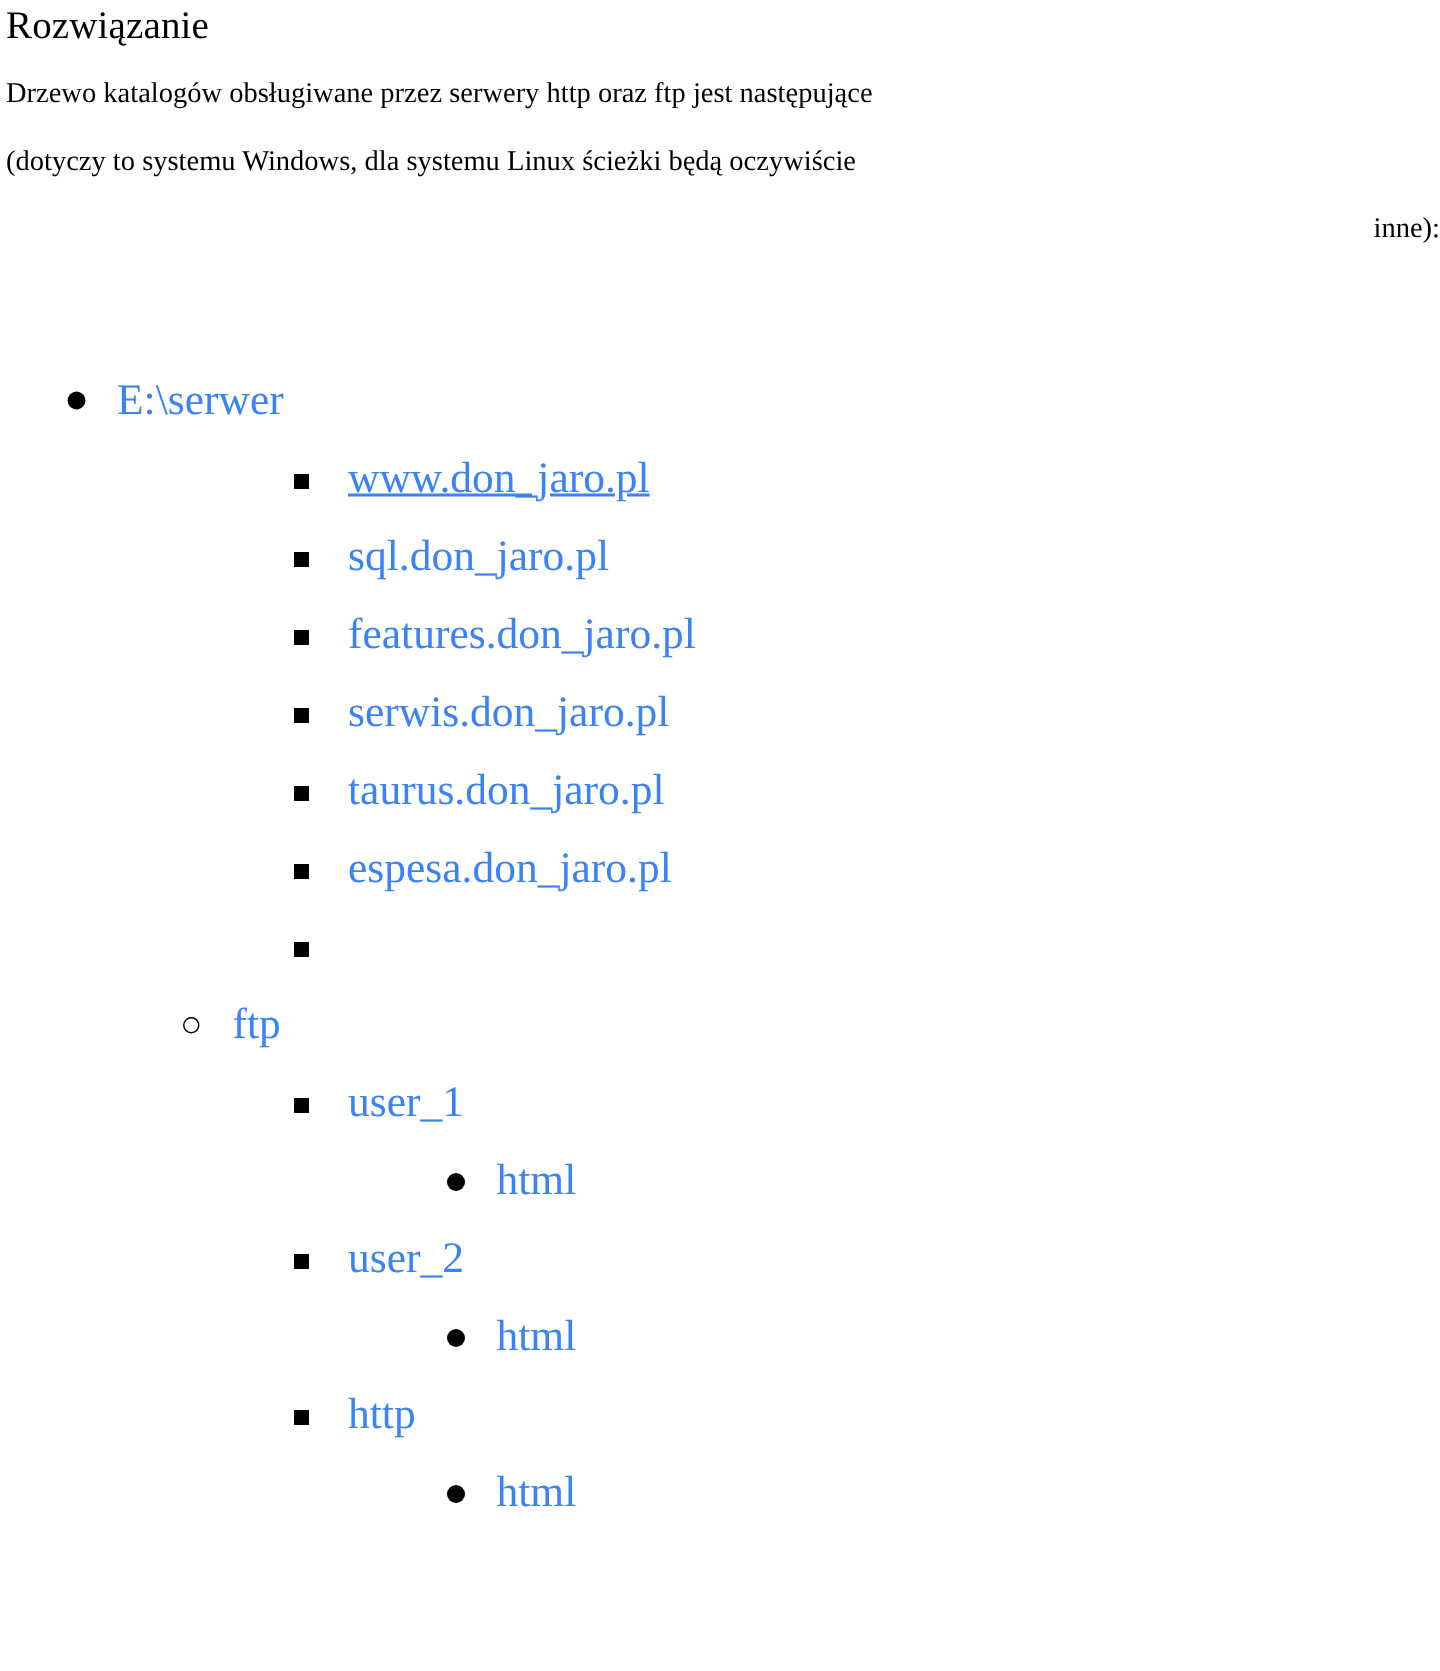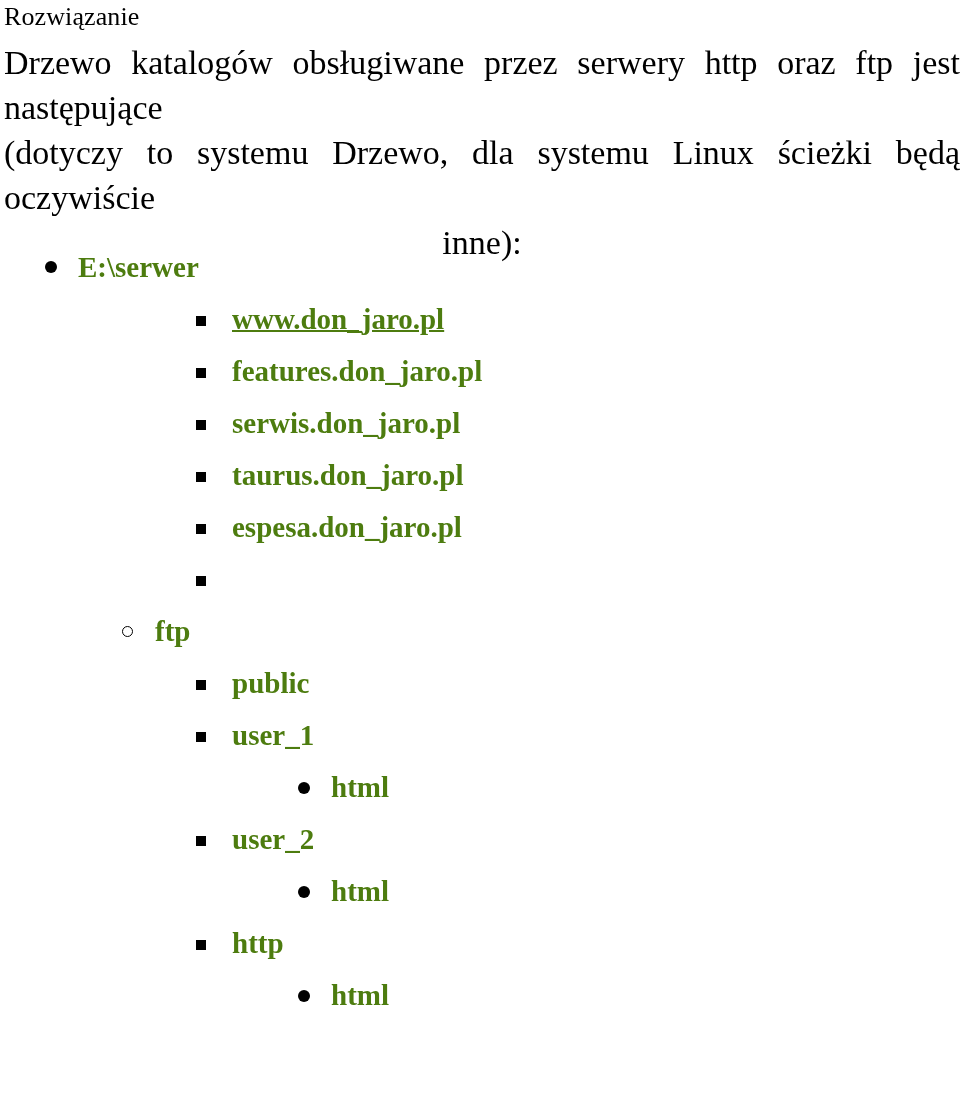--- a/index.html
+++ b/index.html
@@ -35,29 +35,29 @@
     letter-spacing: 0.1px;
     white-space: nowrap;
   }
 
   
   .intro {
     position: absolute;
     left: 4px;
     top: 40px;
     width: 956px;
-    font-size: 34px;
+    font-size: 19px;
     line-height: 45px;
     text-align: justify;
     text-justify: inter-word;
     -webkit-hyphens: none;
     hyphens: none;
   }
   .intro .lastline {
-    text-align: center;
+    text-align: right;
   }
 
   
   .outline {
     position: absolute;
     left: 0;
     top: 244px;
     width: 960px;
   }
 
@@ -68,22 +68,21 @@
   }
   .li .bullet {
     position: absolute;
     display: inline-block;
     text-align: left;
     line-height: 1;
     color: #000000;
   }
   .li .label {
     display: inline-block;
-    color: #4d7c0f;
-    font-weight: bold;
+    color: #3b82f6;
   }
 
   
   .lvl1 { height: 52px; font-size: 29px; line-height: 46px; }
   .lvl1 .bullet {
     left: 45px;
     top: 17px;
     width: 12px;
     height: 12px;
     border-radius: 50%;
@@ -139,37 +138,41 @@
 </style>
 </head>
 <body>
 
 <div class="page">
 
   <div class="doc-heading">Rozwiązanie</div>
 
   <div class="intro">
     <div>Drzewo katalogów obsługiwane przez serwery http oraz ftp jest następujące</div>
-    <div>(dotyczy to systemu Drzewo, dla systemu Linux ścieżki będą oczywiście</div>
+    <div>(dotyczy to systemu Windows, dla systemu Linux ścieżki będą oczywiście</div>
     <div class="lastline">inne):</div>
   </div>
 
   <div class="outline">
 
     <div class="li lvl1">
       <span class="bullet"></span>
       <span class="label">E:\serwer</span>
     </div>
 
 
     <div class="li lvl3">
       <span class="bullet"></span>
       <span class="label weblink">www.don_jaro.pl</span>
     </div>
 
+    <div class="li lvl3">
+      <span class="bullet"></span>
+      <span class="label">sql.don_jaro.pl</span>
+    </div>
 
     <div class="li lvl3">
       <span class="bullet"></span>
       <span class="label">features.don_jaro.pl</span>
     </div>
 
     <div class="li lvl3">
       <span class="bullet"></span>
       <span class="label">serwis.don_jaro.pl</span>
     </div>
@@ -186,24 +189,20 @@
 
     <div class="li lvl3">
       <span class="bullet"></span>
     </div>
 
     <div class="li lvl2">
       <span class="bullet"></span>
       <span class="label">ftp</span>
     </div>
 
-    <div class="li lvl3">
-      <span class="bullet"></span>
-      <span class="label">public</span>
-    </div>
 
     <div class="li lvl3">
       <span class="bullet"></span>
       <span class="label">user_1</span>
     </div>
 
     <div class="li lvl4">
       <span class="bullet"></span>
       <span class="label">html</span>
     </div>

